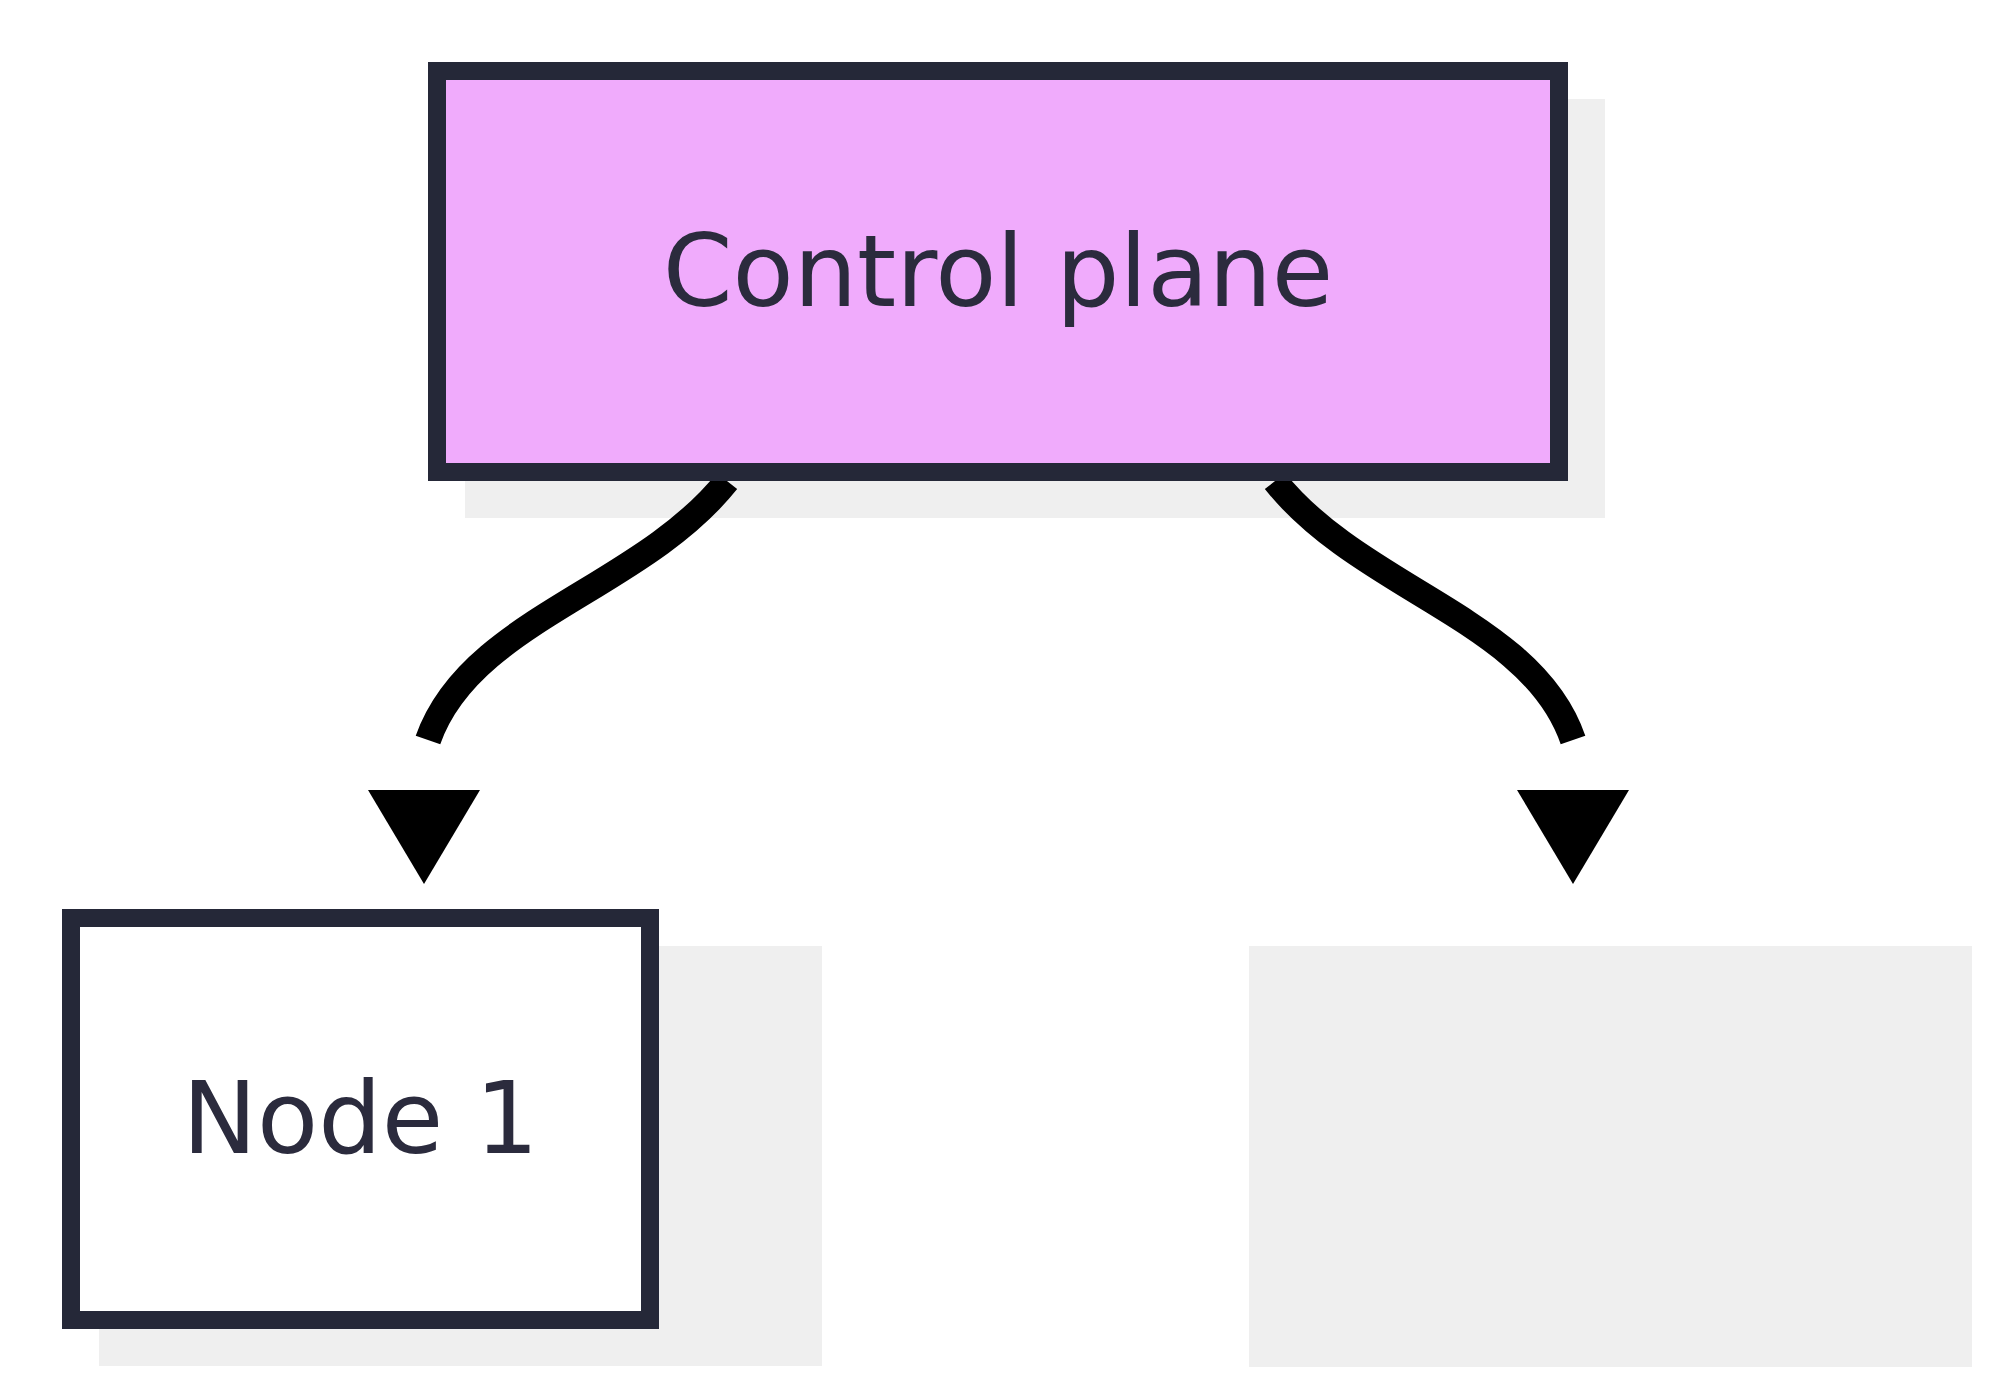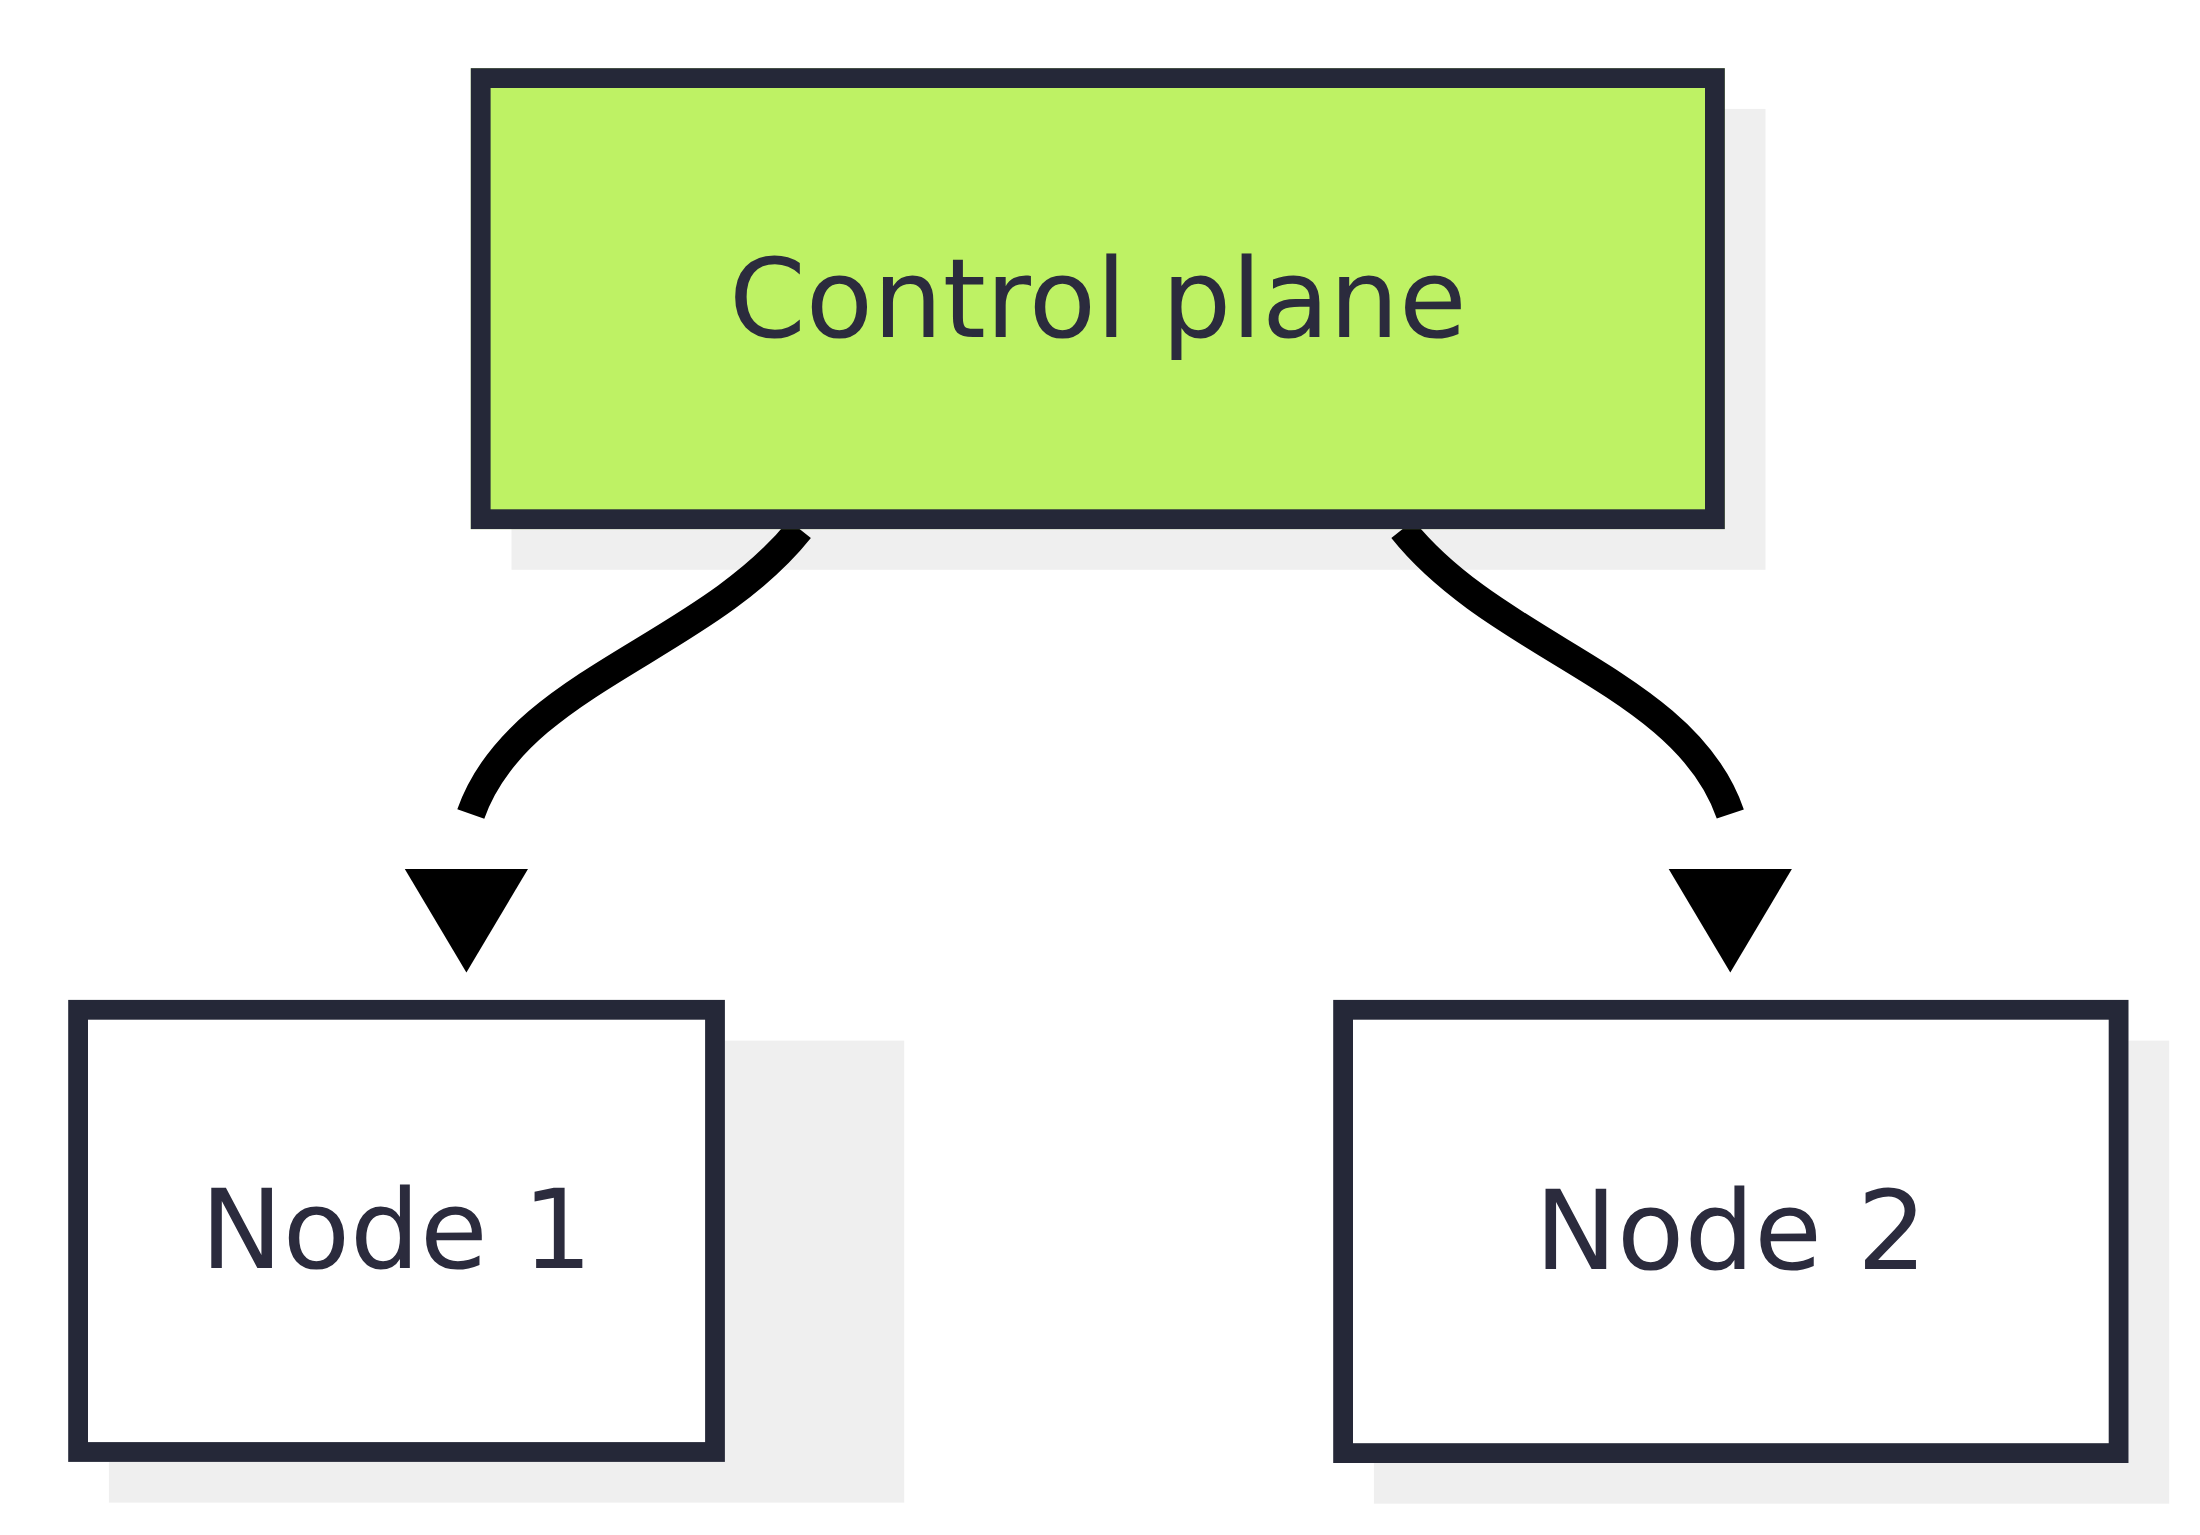--- a/index.html
+++ b/index.html
@@ -55,21 +55,21 @@
     left: 465px;
     top: 99px;
     width: 1140px;
     height: 419px;
   }
   #control-plane-box {
     left: 428px;
     top: 62px;
     width: 1140px;
     height: 419px;
-    background: #bef264;
+    background: #f0abfc;
   }
 
   
   #node-1-shadow {
     left: 99px;
     top: 946px;
     width: 723px;
     height: 420px;
   }
   #node-1-box {
@@ -117,17 +117,14 @@
   <div class="node-box" id="control-plane-box">
     <span class="node-label">Control plane</span>
   </div>
 
   <div class="node-shadow" id="node-1-shadow"></div>
   <div class="node-box" id="node-1-box">
     <span class="node-label">Node 1</span>
   </div>
 
   <div class="node-shadow" id="node-2-shadow"></div>
-  <div class="node-box" id="node-2-box">
-    <span class="node-label">Node 2</span>
-  </div>
 
 </div>
 
 </body></html>

